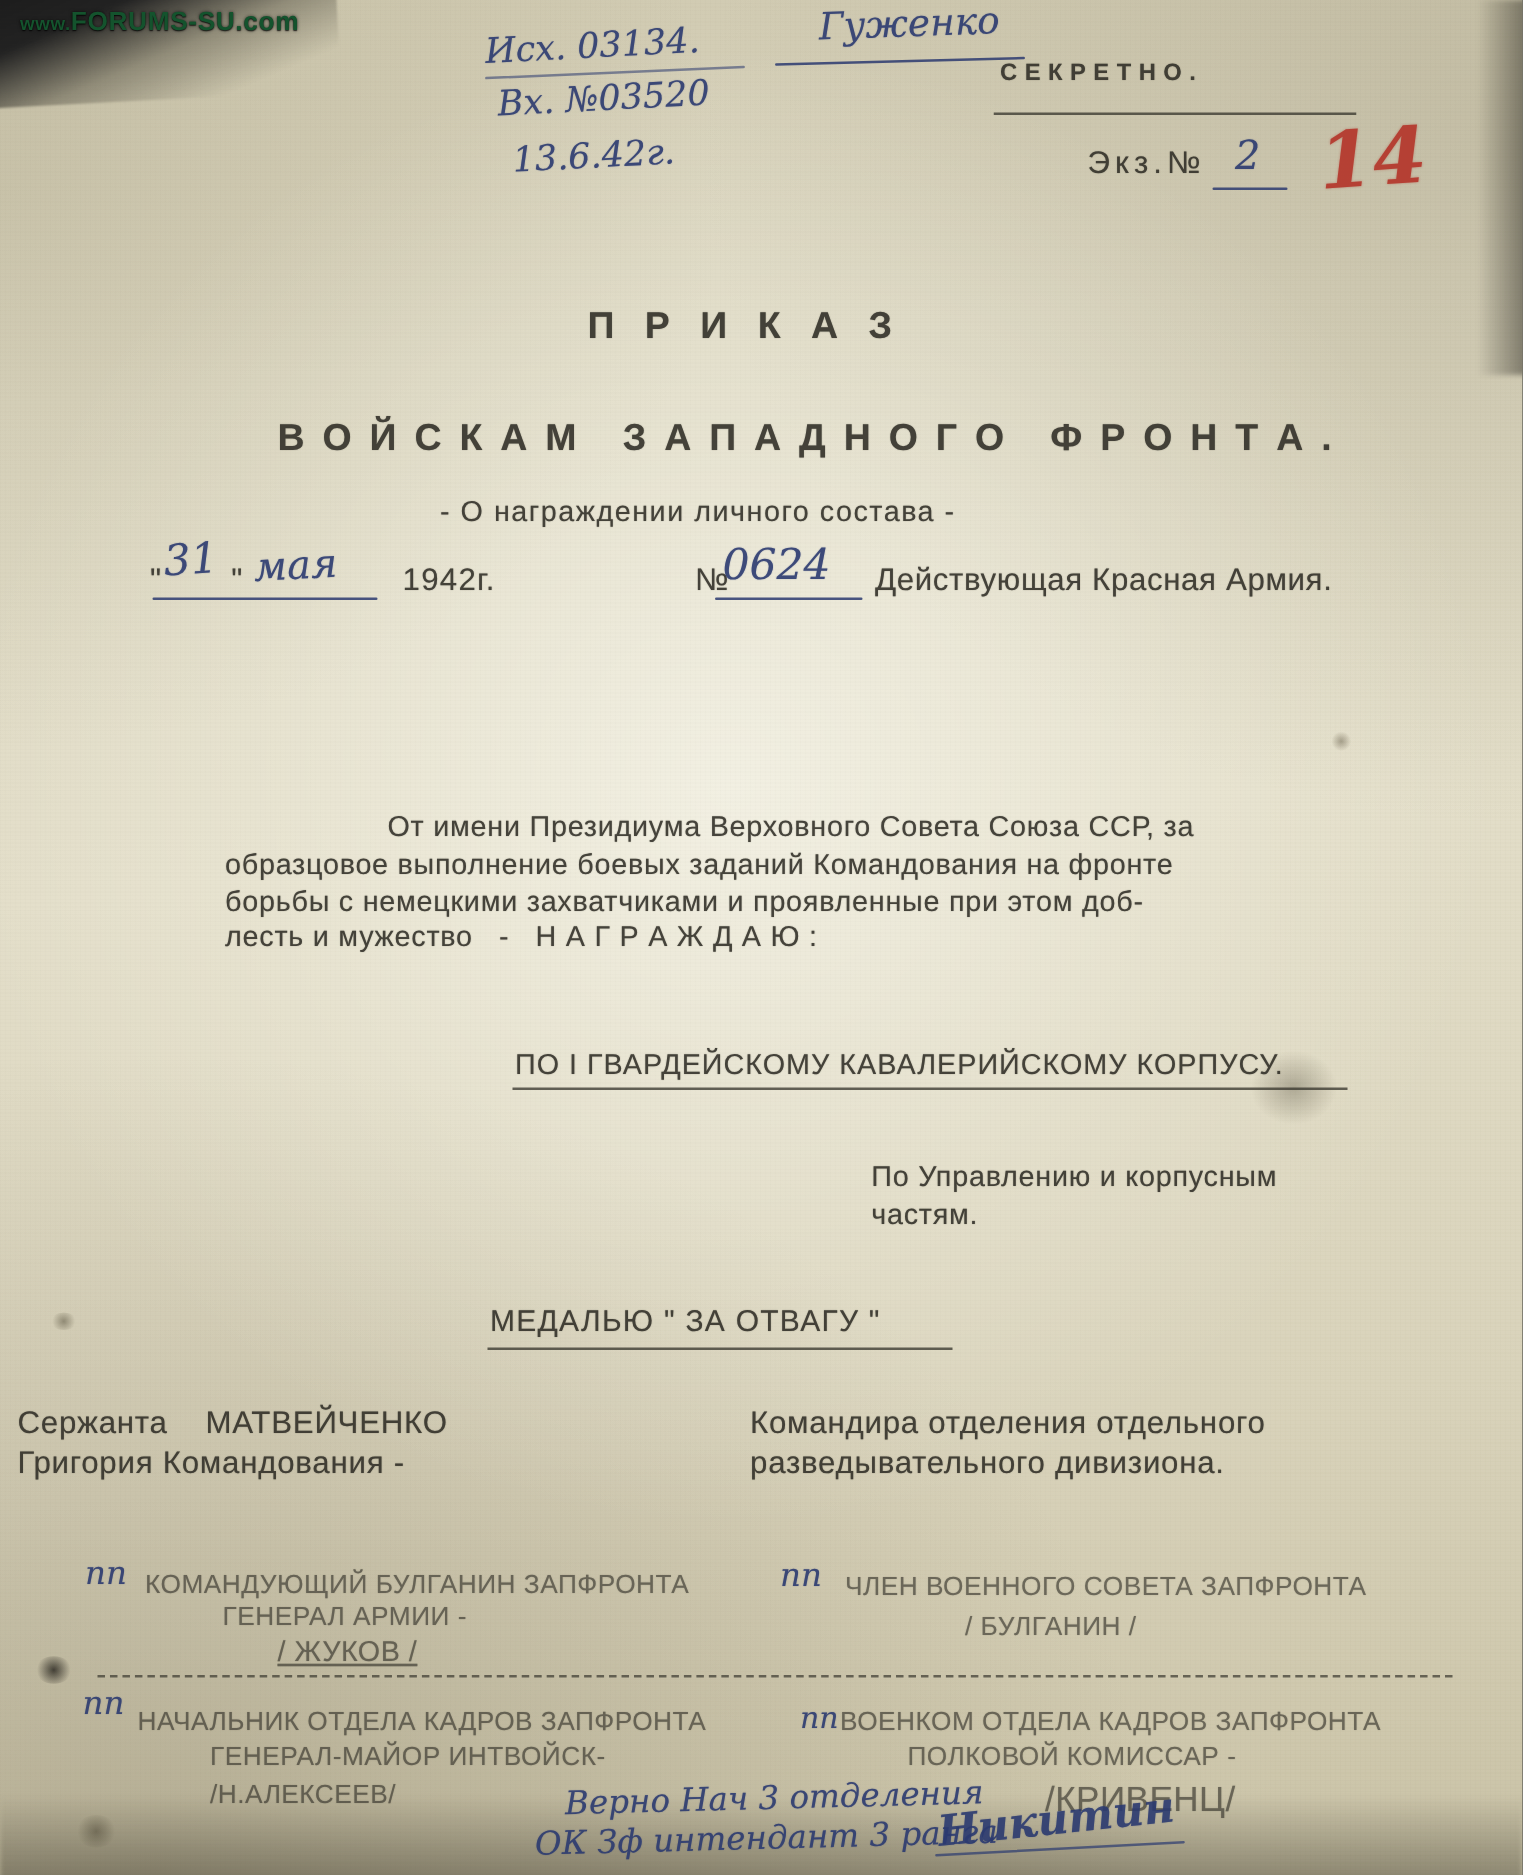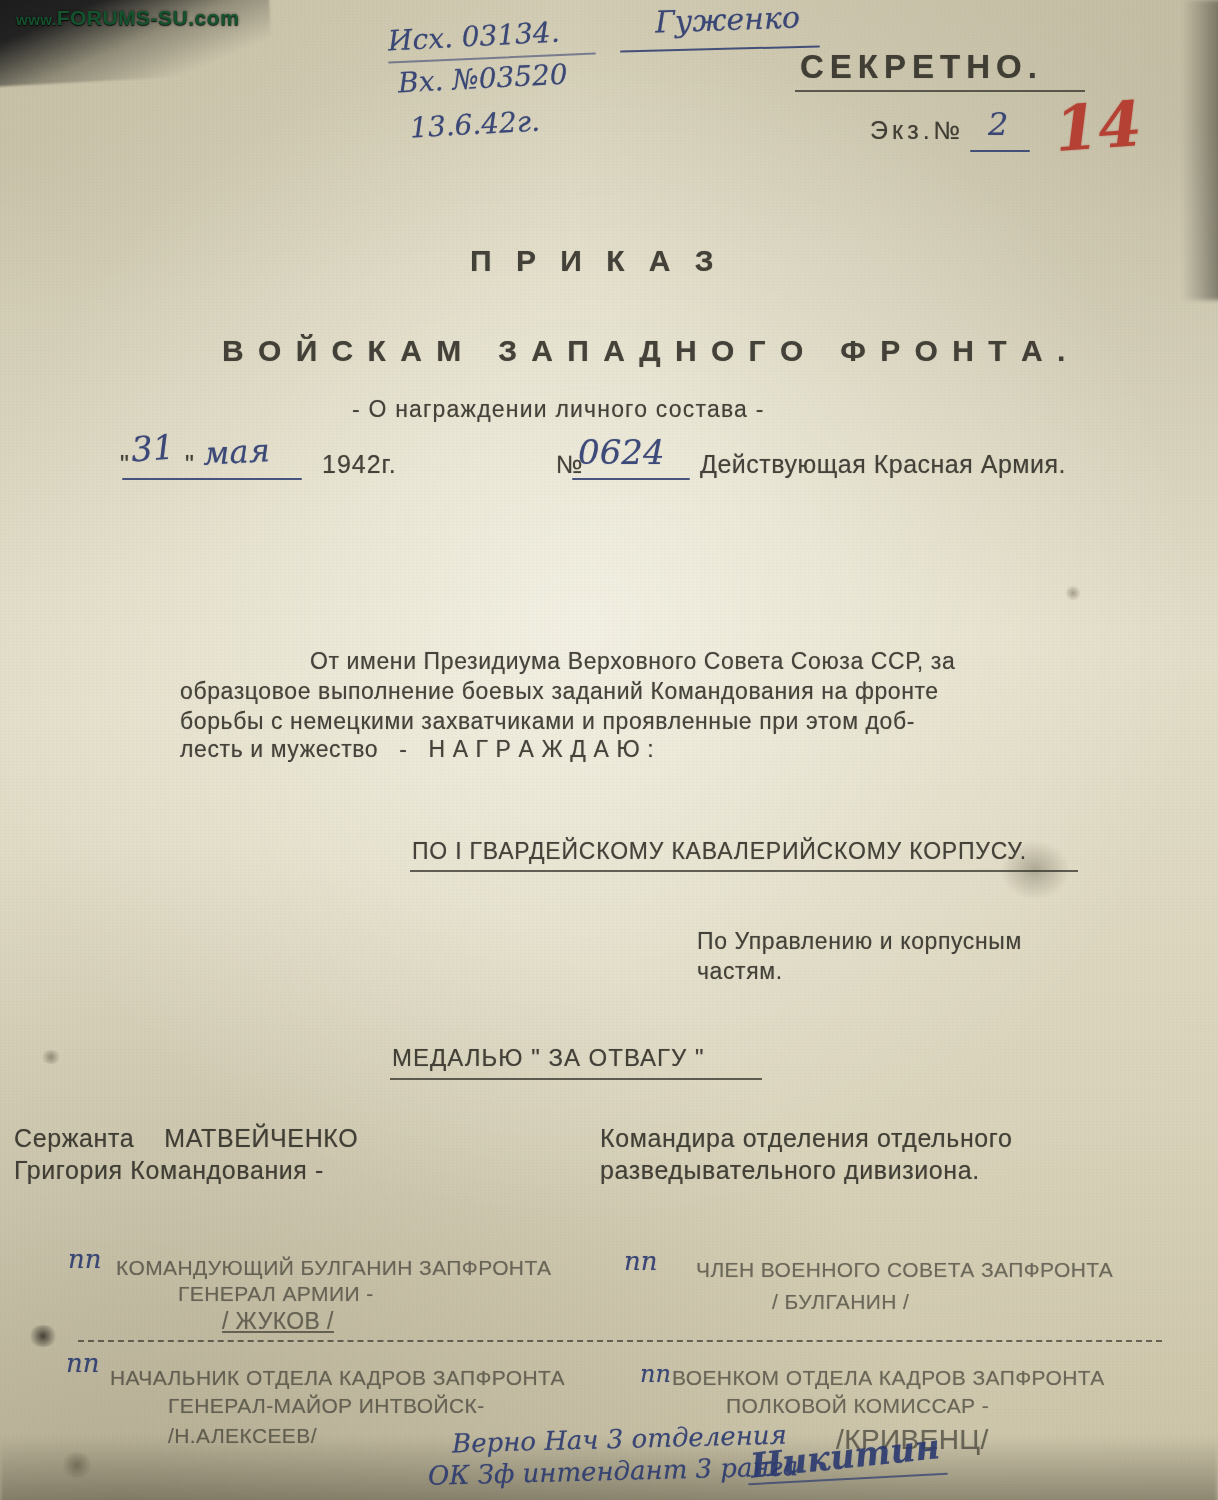--- a/index.html
+++ b/index.html
@@ -155,21 +155,21 @@
   </div>
 
   <div class="hw" style="left:655px; top:2px; font-size:30px; transform:rotate(-2deg);">Гуженко</div>
   <div class="underline-ink" style="left:620px; top:48px; width:200px; transform:rotate(-1.5deg);"></div>
 
   <div class="hw" style="left:388px; top:20px; font-size:28px; transform:rotate(-3deg);">Исх. 03134.</div>
   <div class="hw" style="left:398px; top:62px; font-size:28px; transform:rotate(-3deg);">Вх. №03520</div>
   <div class="hw" style="left:410px; top:108px; font-size:28px; transform:rotate(-3deg);">13.6.42г.</div>
   <div class="underline-ink" style="left:388px; top:57px; width:208px; opacity:.55; transform:rotate(-2.5deg);"></div>
 
-  <div class="tw bold spaced" style="left:800px; top:48px; font-size:33px;">СЕКРЕТНО.</div>
+  <div class="tw bold spaced" style="left:800px; top:48px; font-size:19px;">СЕКРЕТНО.</div>
   <div class="underline-tw" style="left:795px; top:90px; width:290px;"></div>
 
   <div class="tw" style="left:870px; top:116px; font-size:25px; letter-spacing:4px;">Экз.№</div>
   <div class="hw" style="left:988px; top:105px; font-size:32px;">2</div>
   <div class="underline-ink" style="left:970px; top:150px; width:60px;"></div>
   <div class="hw red big" style="left:1055px; top:90px; transform:rotate(-4deg);">14</div>
 
   <div class="tw bold" style="left:470px; top:244px; font-size:30px; letter-spacing:8px;">П Р И К А З</div>
   <div class="tw bold" style="left:222px; top:334px; font-size:30px; letter-spacing:3px;">В О Й С К А М   З А П А Д Н О Г О   Ф Р О Н Т А .</div>
   <div class="tw" style="left:352px; top:396px; font-size:23px; letter-spacing:1.2px;">- О награждении личного состава -</div>
@@ -204,21 +204,21 @@
   <div class="tw" style="left:14px; top:1156px; font-size:25px; letter-spacing:.6px;">Григория Командования -</div>
   <div class="tw" style="left:600px; top:1124px; font-size:25px; letter-spacing:.6px;">Командира отделения отдельного</div>
   <div class="tw" style="left:600px; top:1156px; font-size:25px; letter-spacing:.6px;">разведывательного дивизиона.</div>
 
   <div class="hw" style="left:68px; top:1244px; font-size:26px;">пп</div>
   <div class="tw faded" style="left:116px; top:1256px; font-size:21px; letter-spacing:.4px;">КОМАНДУЮЩИЙ БУЛГАНИН ЗАПФРОНТА</div>
   <div class="tw faded" style="left:178px; top:1282px; font-size:21px; letter-spacing:.4px;">ГЕНЕРАЛ АРМИИ -</div>
   <div class="tw faded" style="left:222px; top:1308px; font-size:23px; letter-spacing:.4px;text-decoration:underline;">/ ЖУКОВ /</div>
 
   <div class="hw" style="left:624px; top:1246px; font-size:26px;">пп</div>
-  <div class="tw faded" style="left:676px; top:1258px; font-size:21px; letter-spacing:.4px;margin-left:20px;">ЧЛЕН ВОЕННОГО СОВЕТА ЗАПФРОНТА</div>
+  <div class="tw faded" style="left:676px; top:1258px; font-size:21px; letter-spacing:.4px;">ЧЛЕН ВОЕННОГО СОВЕТА ЗАПФРОНТА</div>
   <div class="tw faded" style="left:772px; top:1290px; font-size:21px; letter-spacing:.4px;">/ БУЛГАНИН /</div>
 
   <div class="dashline" style="left:78px; top:1340px; width:1084px;"></div>
 
   <div class="hw" style="left:66px; top:1348px; font-size:26px;">пп</div>
   <div class="tw faded" style="left:110px; top:1366px; font-size:21px; letter-spacing:.4px;">НАЧАЛЬНИК ОТДЕЛА КАДРОВ ЗАПФРОНТА</div>
   <div class="tw faded" style="left:168px; top:1394px; font-size:21px; letter-spacing:.4px;">ГЕНЕРАЛ-МАЙОР ИНТВОЙСК-</div>
   <div class="tw faded" style="left:168px; top:1424px; font-size:21px; letter-spacing:.4px;">/Н.АЛЕКСЕЕВ/</div>
 
   <div class="hw" style="left:640px; top:1360px; font-size:24px;">пп</div>

